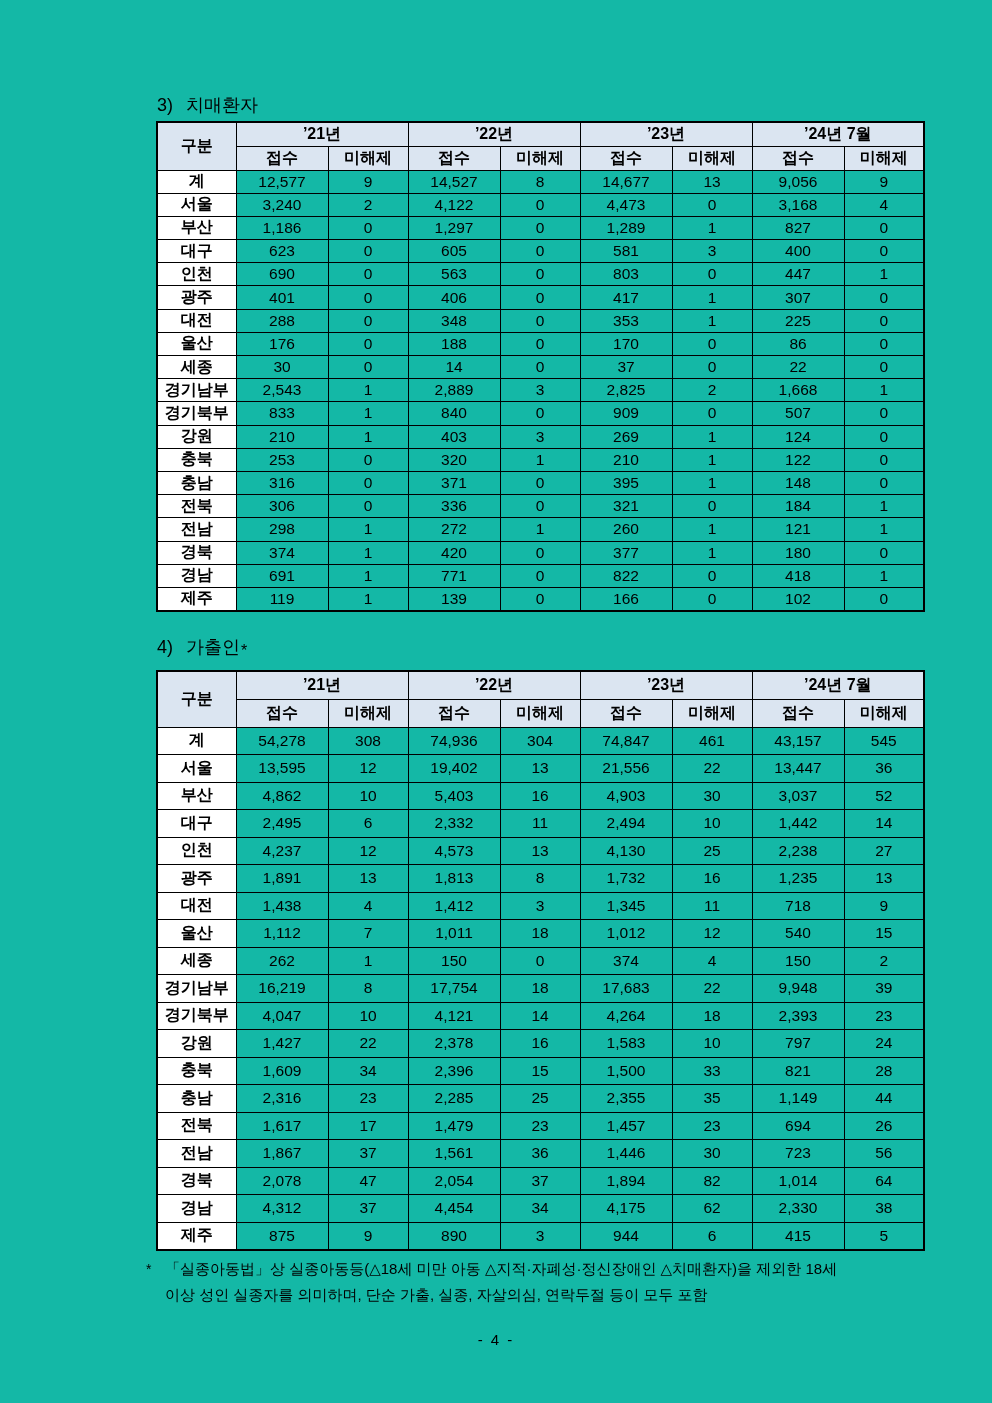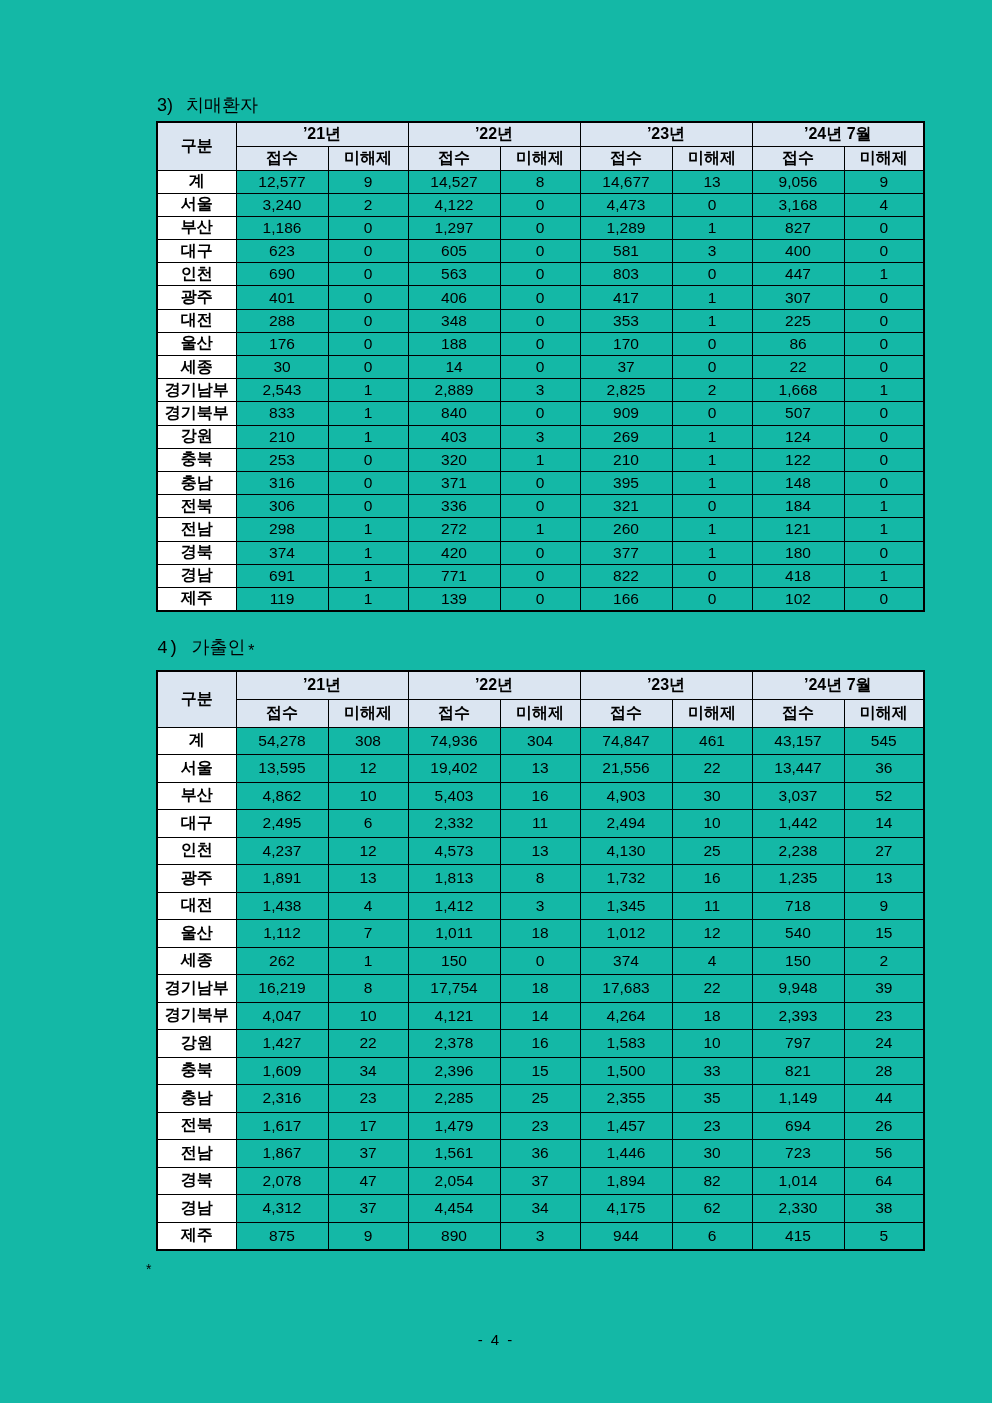--- a/index.html
+++ b/index.html
@@ -2,21 +2,21 @@
 <html><head>
 <meta charset="utf-8">
 <style>
   html,body{margin:0;padding:0;background:#fff;}
   .page{
     position:relative;width:992px;height:1403px;background:#14b8a6;
     font-family:"Liberation Sans","DejaVu Sans",sans-serif;color:#000;overflow:hidden;
   }
   .section-title{position:absolute;left:157px;font-size:18px;white-space:nowrap;}
   #title1{top:93px;}
-  #title2{top:635px;font-family:Liberation Mono, monospace;}
+  #title2{top:635px;}
   .sec-num{margin-right:13px;}
   .star{font-size:16px;position:relative;top:3px;margin-left:1px;}
 
   table.t{
     position:absolute;left:136px;width:767px;
     border-collapse:collapse;table-layout:fixed;
     border:2px solid #000;
     margin-left:20px;
   }
   .t th,.t td{
@@ -546,18 +546,20 @@
           <td>6</td>
           <td>415</td>
           <td>5</td>
         </tr>
       </tbody>
     </table>
 
   <div class="footnote">
     <span class="fn-marker">*</span>
     <div class="fn-text">
+      <div>「실종아동법」상 실종아동등(△18세 미만 아동 △지적·자폐성·정신장애인 △치매환자)을 제외한 18세</div>
+      <div>이상 성인 실종자를 의미하며, 단순 가출, 실종, 자살의심, 연락두절 등이 모두 포함</div>
     </div>
   </div>
 
   <div class="page-number">- 4 -</div>
 
 </div>
 
 </body></html>

